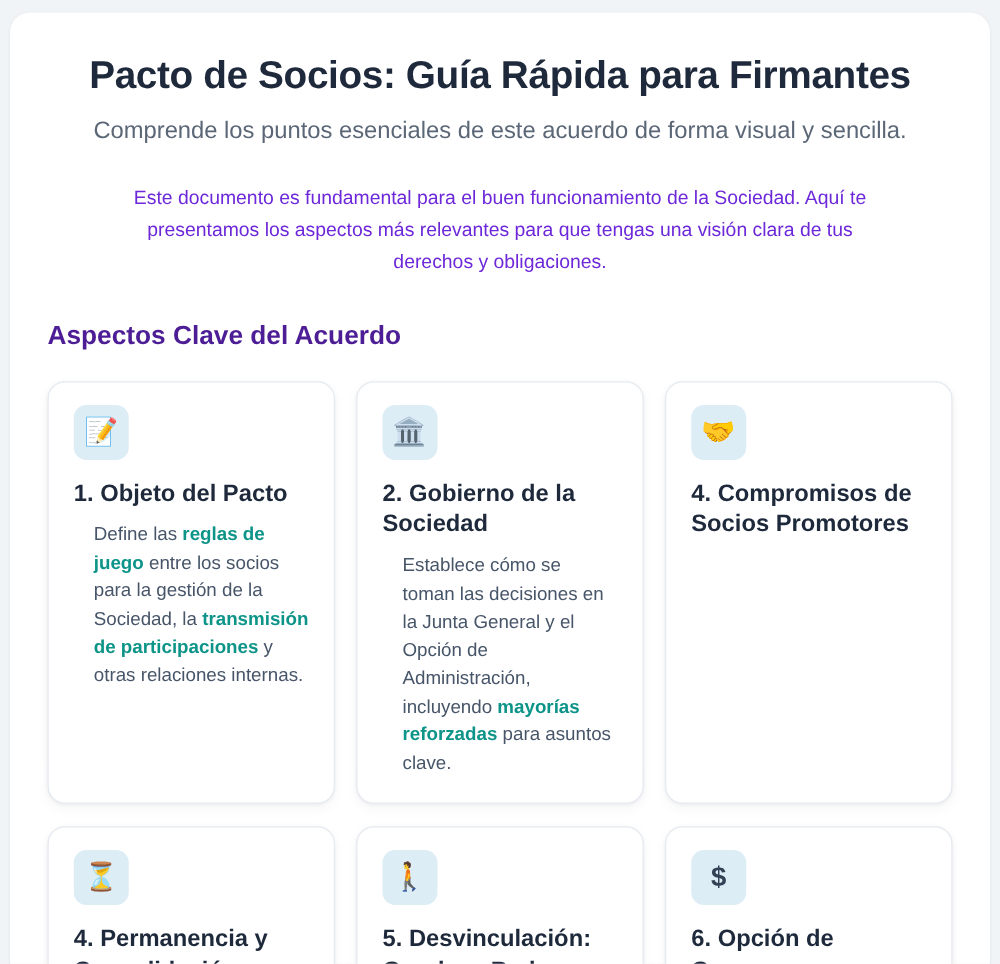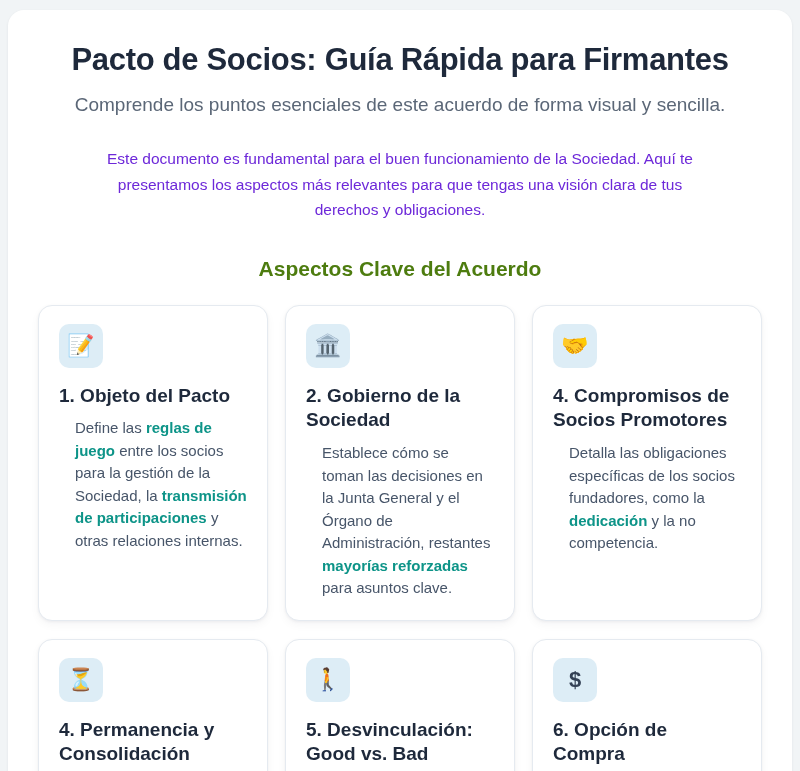--- a/index.html
+++ b/index.html
@@ -37,24 +37,24 @@
   .intro {
     max-width: 620px;
     margin: 30px auto 0 auto;
     text-align: center;
     font-size: 15.5px;
     line-height: 1.65;
     color: #6d28d9;
   }
   .section-heading {
     margin: 34px 0 0 0;
-    text-align: center;
+    text-align: left;
     font-size: 21px;
     font-weight: 700;
-    color: #4d7c0f;
+    color: #4c1d95;
   }
   .grid {
     display: grid;
     grid-template-columns: repeat(3, 1fr);
     gap: 18px 17px;
     margin-top: 24px;
   }
   .card {
     box-sizing: border-box;
     background: #ffffff;
@@ -108,29 +108,28 @@
     </div>
     <h3 class="card-title">1. Objeto del Pacto</h3>
     <p class="card-body"><span>Define las </span><span class="hl">reglas de juego</span><span> entre los socios para la gestión de la Sociedad, la </span><span class="hl">transmisión de participaciones</span><span> y otras relaciones internas.</span></p>
   </div>
 
   <div class="card">
     <div class="icon-tile">
       <span class="icon-glyph">🏛️</span>
     </div>
     <h3 class="card-title">2. Gobierno de la Sociedad</h3>
-    <p class="card-body"><span>Establece cómo se toman las decisiones en la Junta General y el Órgano de Administración, restantes </span><span class="hl">mayorías reforzadas</span><span> para asuntos clave.</span></p>
+    <p class="card-body"><span>Establece cómo se toman las decisiones en la Junta General y el Opción de Administración, incluyendo </span><span class="hl">mayorías reforzadas</span><span> para asuntos clave.</span></p>
   </div>
 
   <div class="card">
     <div class="icon-tile">
       <span class="icon-glyph">🤝</span>
     </div>
     <h3 class="card-title">4. Compromisos de Socios Promotores</h3>
-    <p class="card-body"><span>Detalla las obligaciones específicas de los socios fundadores, como la </span><span class="hl">dedicación</span><span> y la no competencia.</span></p>
   </div>
 
   <div class="card">
     <div class="icon-tile">
       <span class="icon-glyph">⏳</span>
     </div>
     <h3 class="card-title">4. Permanencia y Consolidación (Vesting)</h3>
     <p class="card-body"></p>
   </div>
 

